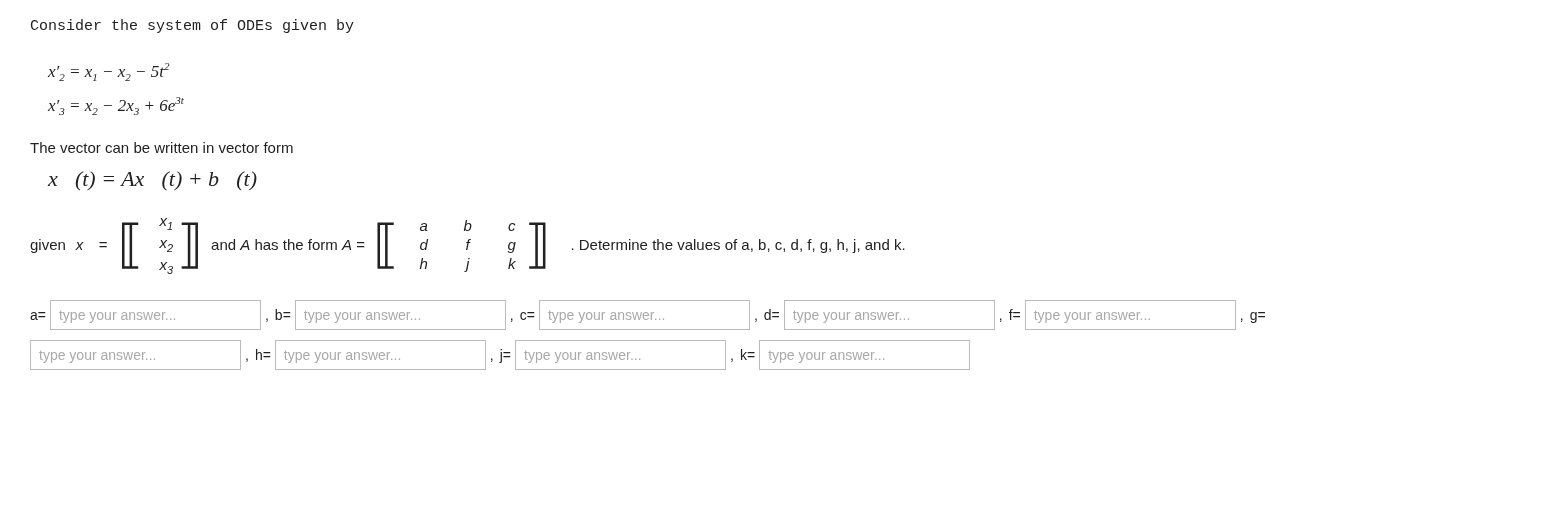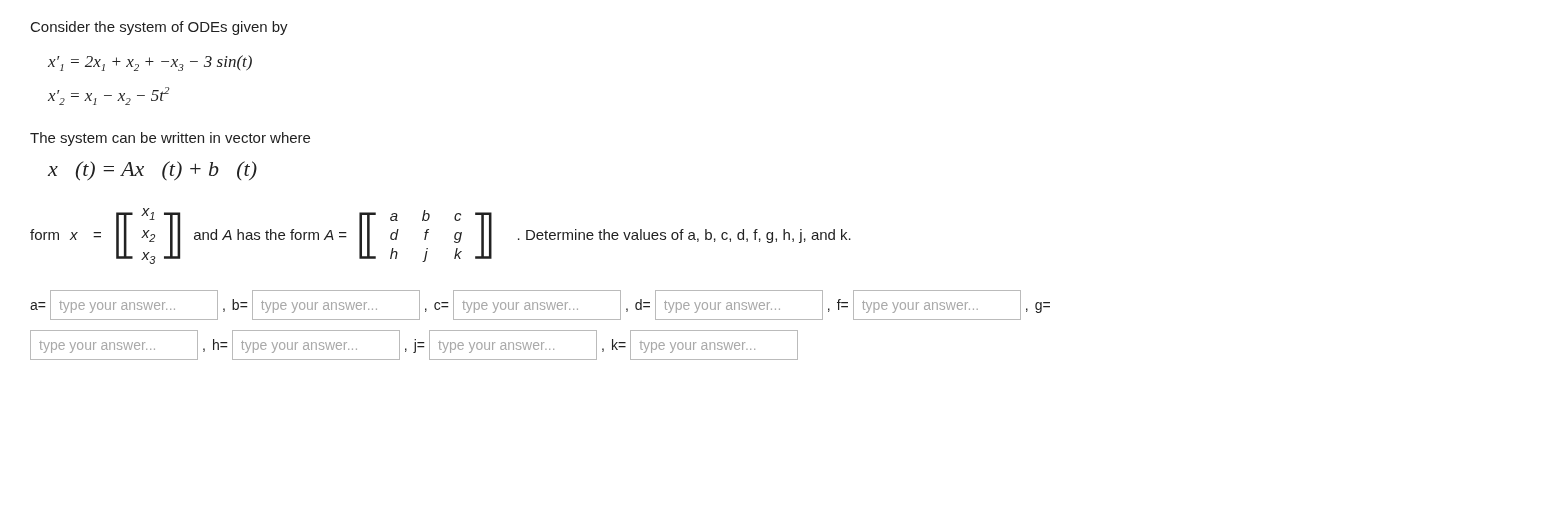--- a/index.html
+++ b/index.html
@@ -7,22 +7,22 @@
       font-family: Georgia, 'Times New Roman', serif;
       background: #fff;
       color: #222;
       font-size: 16px;
       padding: 18px 30px;
       width: 1541px;
       min-height: 519px;
     }
     .intro-text {
       font-size: 15px;
-      font-family: Liberation Sans, sans-serif;
-      margin-bottom: 10px;
+      font-family: Liberation Mono, monospace;
+      margin-bottom: 20px;
     }
     .equations-block {
       margin: 8px 0 16px 18px;
       font-size: 17px;
       line-height: 2.0;
     }
     .system-line {
       display: flex;
       align-items: center;
       gap: 4px;
@@ -73,20 +73,21 @@
     .matrix-row {
       display: flex;
       gap: 10px;
       justify-content: center;
     }
     .matrix-cell {
       min-width: 18px;
       text-align: center;
       font-size: 15px;
       font-style: italic;
+      margin-left: 12px;
     }
     .matrix-cell-wide {
       min-width: 22px;
     }
     .determine-text {
       font-family: Arial, sans-serif;
       font-size: 15px;
       margin-left: 14px;
     }
     .inputs-row1 {
@@ -108,21 +109,21 @@
     .label-eq {
       margin-right: 4px;
       white-space: nowrap;
     }
     .answer-input {
       border: 1px solid #bbb;
       padding: 6px 8px;
       font-size: 14px;
       font-family: Arial, sans-serif;
       color: #888;
-      width: 168px;
+      width: 211px;
       margin-right: 0;
       outline: none;
       background: #fff;
     }
     .answer-input::placeholder {
       color: #aaa;
     }
     .comma-sep {
       margin: 0 6px 0 4px;
       color: #222;
@@ -137,37 +138,37 @@
       font-style: italic;
     }
   </style>
 </head>
 <body>
 
 <div class="intro-text">Consider the system of ODEs given by</div>
 
 <div class="equations-block">
   <div class="system-line">
-    <span class="eq-math"><i>x</i>′<sub>1</sub> = 2<i>x</i><sub>1</sub> + <i>x</i><sub>2</sub> + −<i>x</i><sub>3</sub> − 3 sin(<i>t</i>)</span>
+    <span class="eq-math"><i>x</i>′<sub>2</sub> = <i>x</i><sub>1</sub> − <i>x</i><sub>2</sub> − 5<i>t</i><sup>2</sup></span>
   </div>
   <div class="system-line">
-    <span class="eq-math"><i>x</i>′<sub>2</sub> = <i>x</i><sub>1</sub> − <i>x</i><sub>2</sub> − 5<i>t</i><sup>2</sup></span>
-  </div>
-</div>
-
-<div class="vector-form-text">The system can be written in vector where</div>
+    <span class="eq-math"><i>x</i>′<sub>3</sub> = <i>x</i><sub>2</sub> − 2<i>x</i><sub>3</sub> + 6<i>e</i><sup>3<i>t</i></sup></span>
+  </div>
+</div>
+
+<div class="vector-form-text">The vector can be written in vector form</div>
 
 <div class="vector-eq">
   <span class="eq-math">
     <i>x⃗</i>(<i>t</i>) = <i>A</i><i>x⃗</i>(<i>t</i>) + <i>b⃗</i>(<i>t</i>)
   </span>
 </div>
 
 <div class="where-row">
-  <span>form</span>
+  <span>given</span>
   <span style="margin: 0 4px;"><i>x⃗</i> =</span>
 
   <div class="matrix-bracket-container">
     <span class="matrix-bracket-left">⟦</span>
     <div class="matrix-cells">
       <div class="matrix-row">
           <span class="matrix-cell"><i>x</i><sub>1</sub></span>
         </div>
       <div class="matrix-row">
           <span class="matrix-cell"><i>x</i><sub>2</sub></span>

